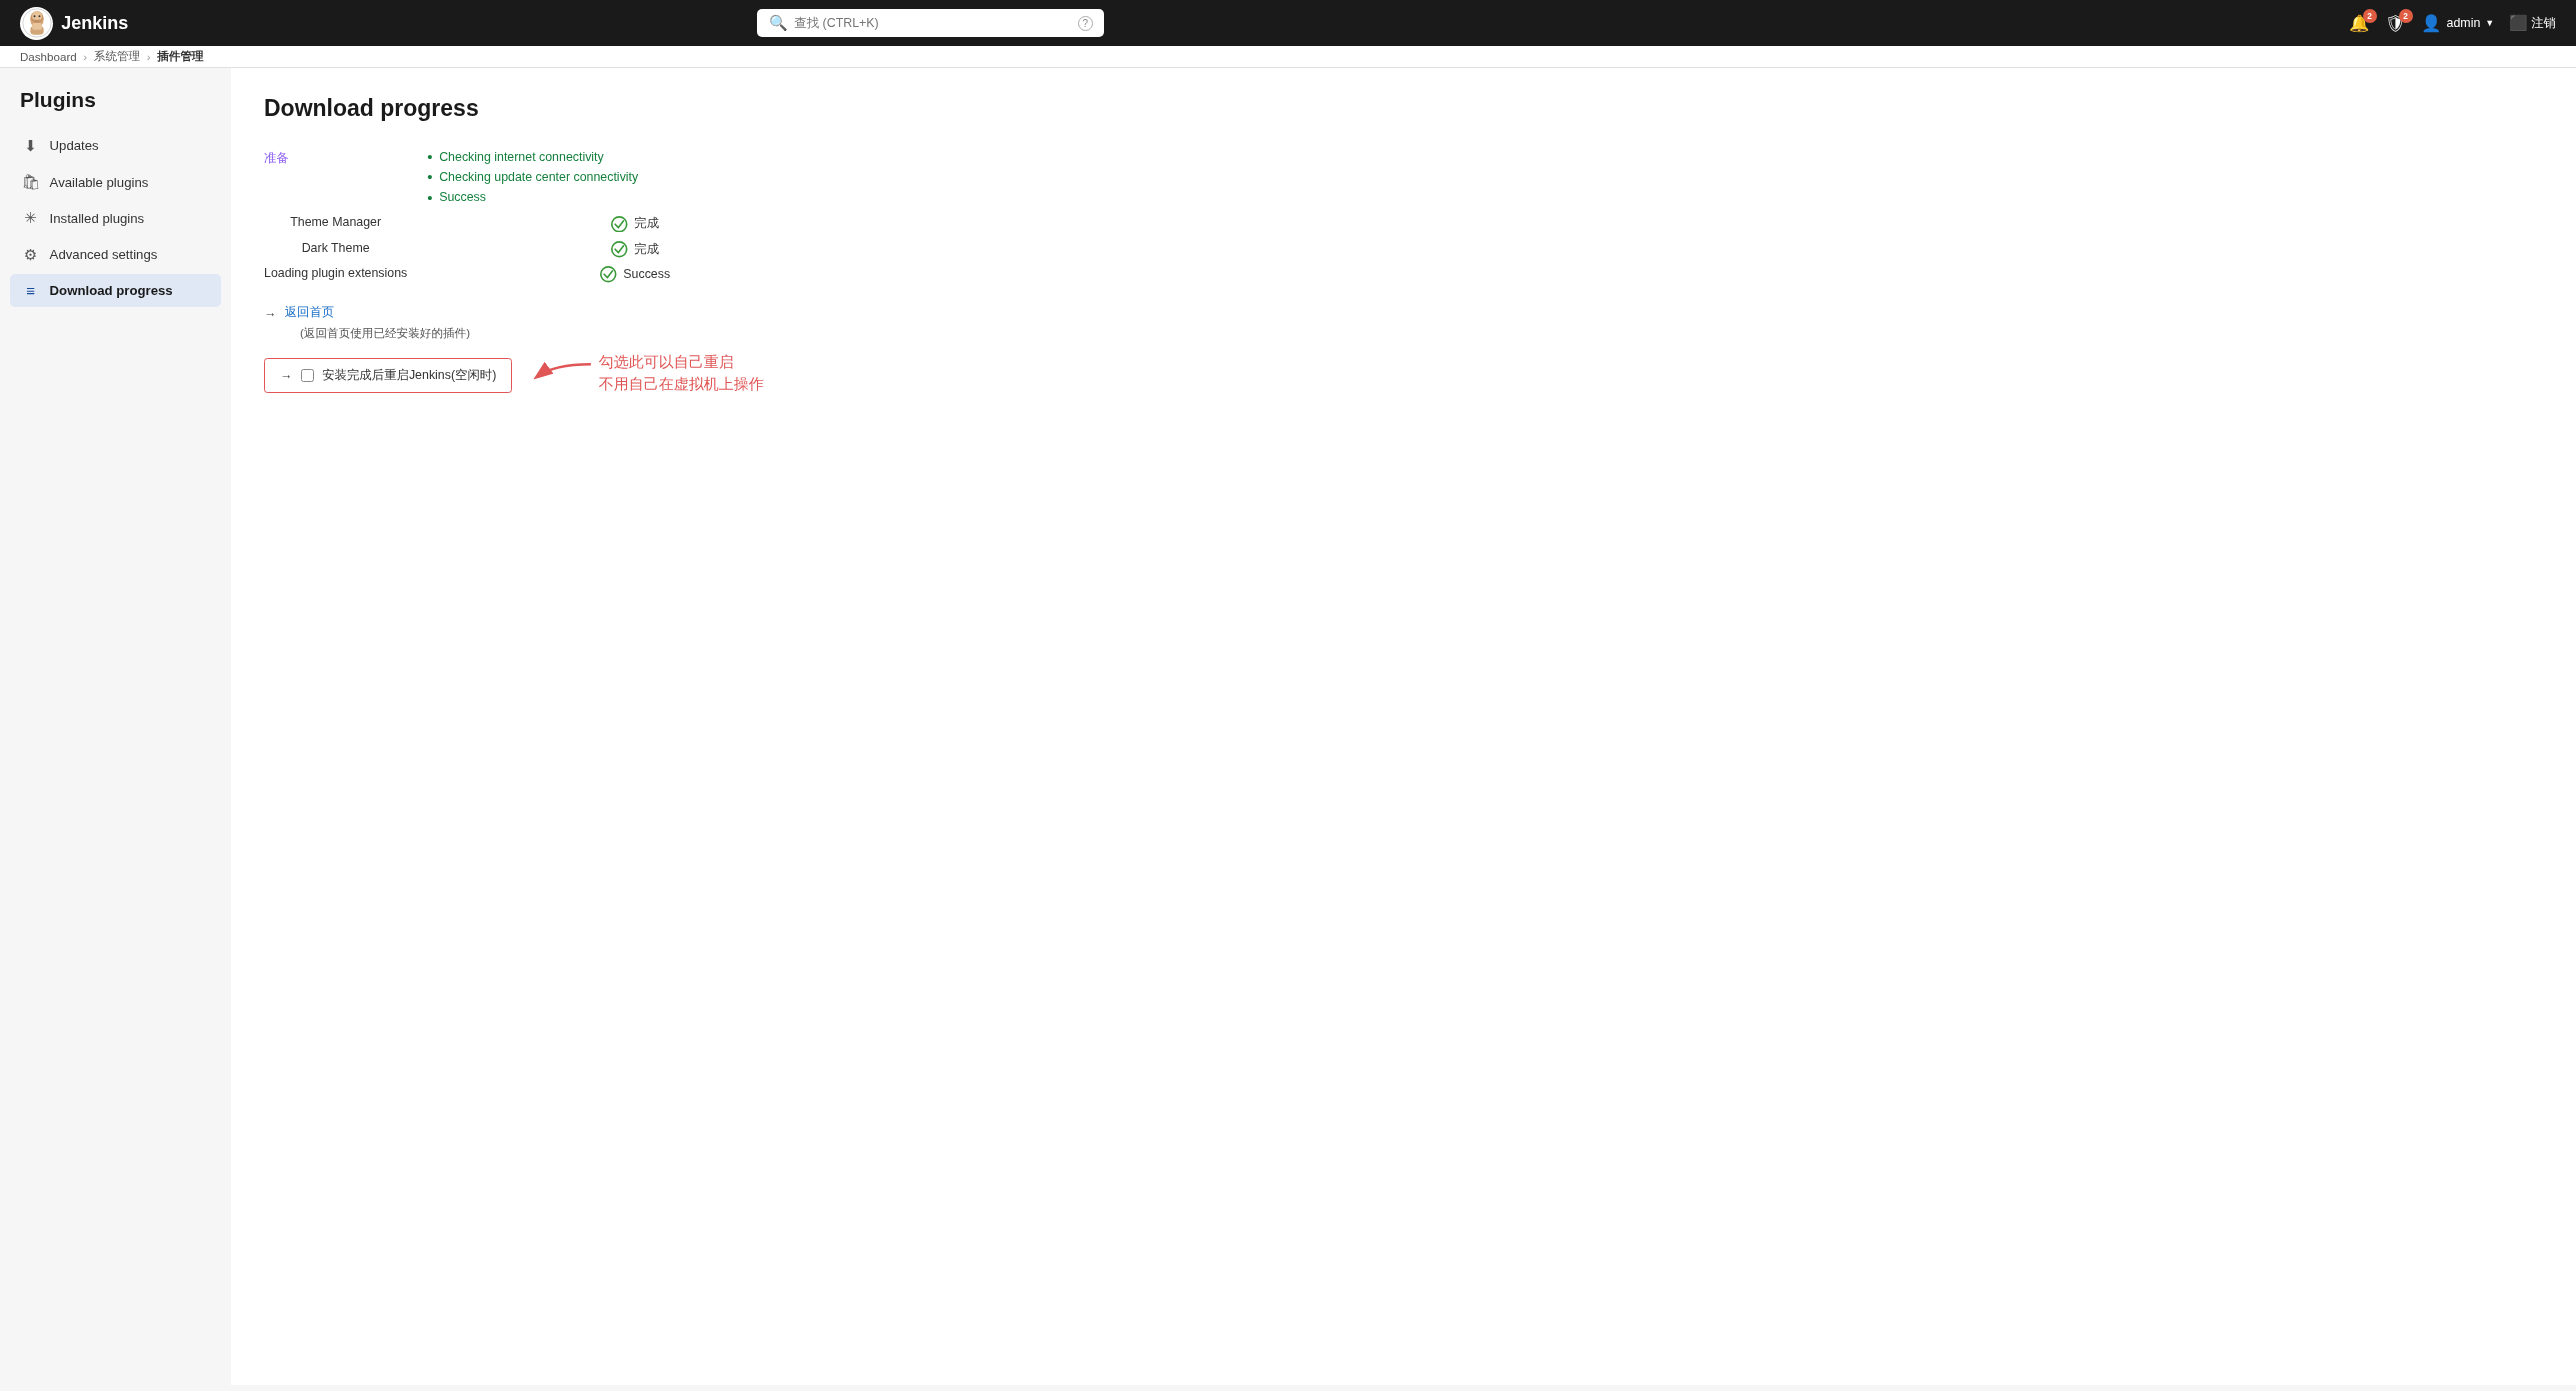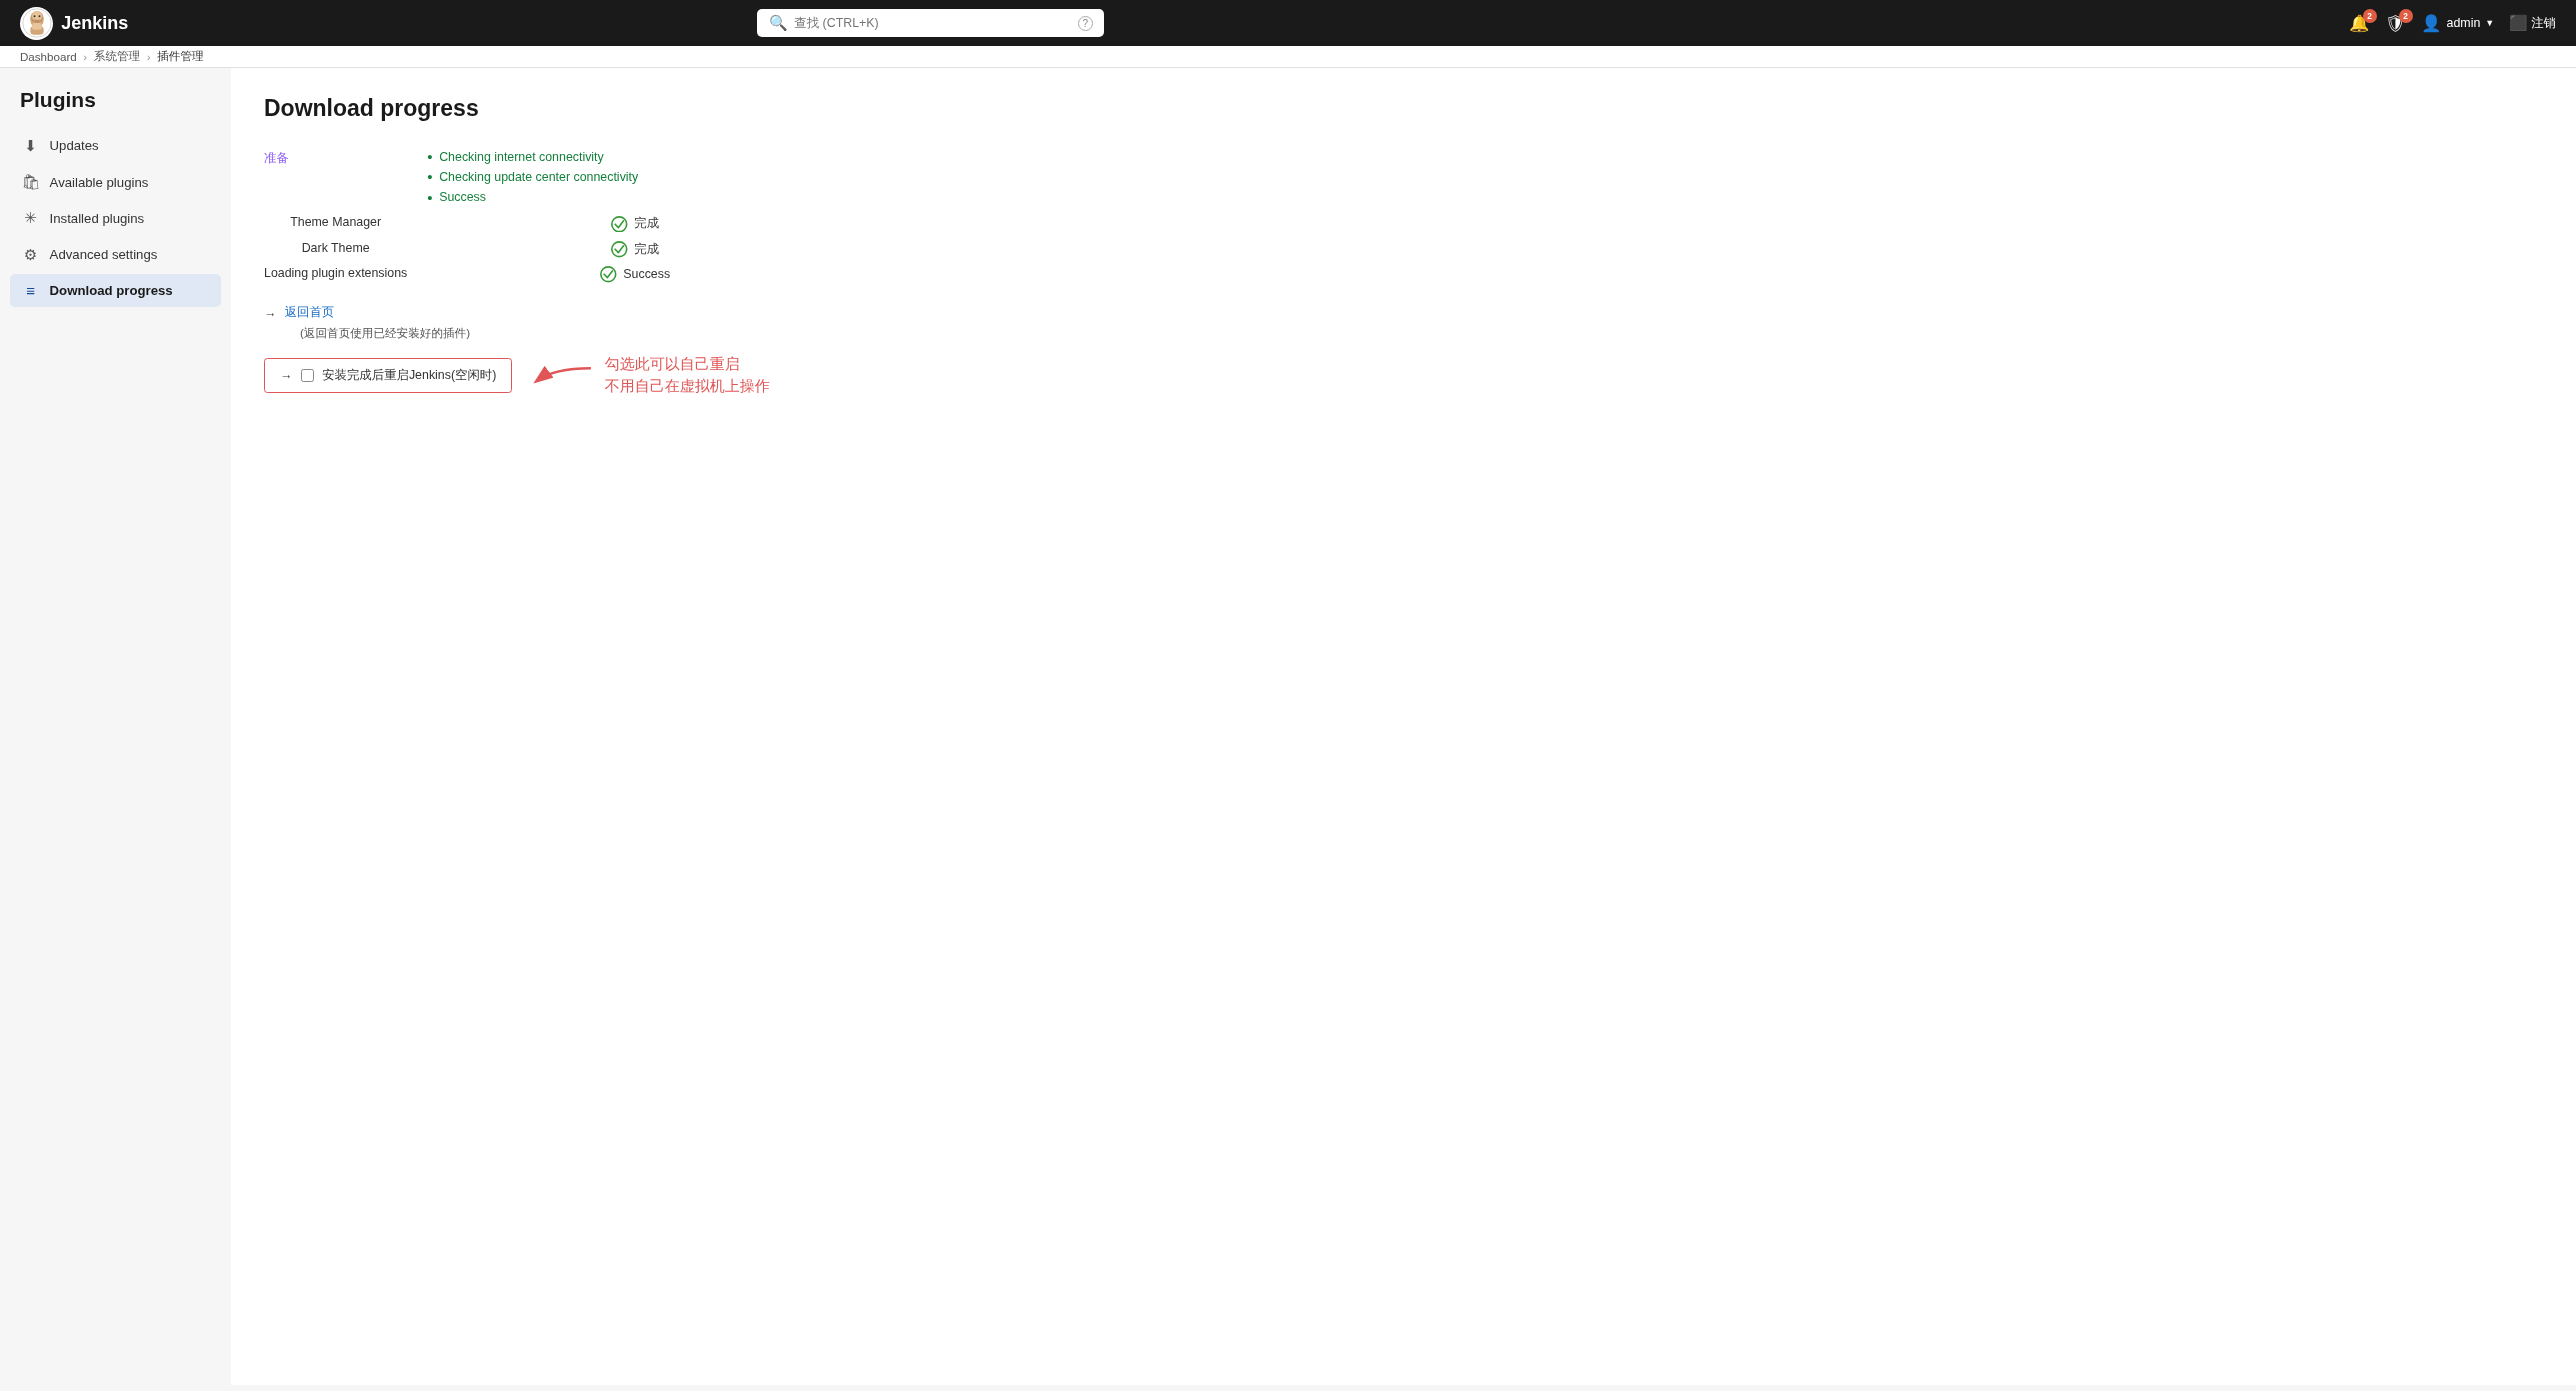--- a/index.html
+++ b/index.html
@@ -255,22 +255,23 @@
       height: 13.2px;
       border: 1.7px solid #888;
       border-radius: 2.5px;
       background: #fff;
       flex-shrink: 0;
     }
 
     
     .annotation {
       display: flex;
-      align-items: flex-end;
-      gap: 10px;
+      align-items: center;
+      gap: 4px;
+      font-family: Liberation Mono, monospace;
     }
     .annotation-arrow {
       color: #e05555;
       font-size: 26.5px;
       line-height: 1;
     }
     .annotation-text {
       color: #e05555;
       font-size: 15px;
       font-weight: 500;
@@ -327,21 +328,21 @@
       <span>注销</span>
     </div>
   </div>
 </header>
 
 <nav class="breadcrumb">
   <span style="color:#555;cursor:pointer;">Dashboard</span>
   <span class="breadcrumb-sep">›</span>
   <span style="color:#555;cursor:pointer;">系统管理</span>
   <span class="breadcrumb-sep">›</span>
-  <span style="color:#333;">插件管理</span>
+  <span style="color:#333;font-weight:bold;">插件管理</span>
 </nav>
 
 <div class="page-body">
 
   <aside class="sidebar">
     <div class="sidebar-title">Plugins</div>
 
     <a class="sidebar-item">
       <span class="sidebar-item-icon">⬇</span>
       <span>Updates</span>

